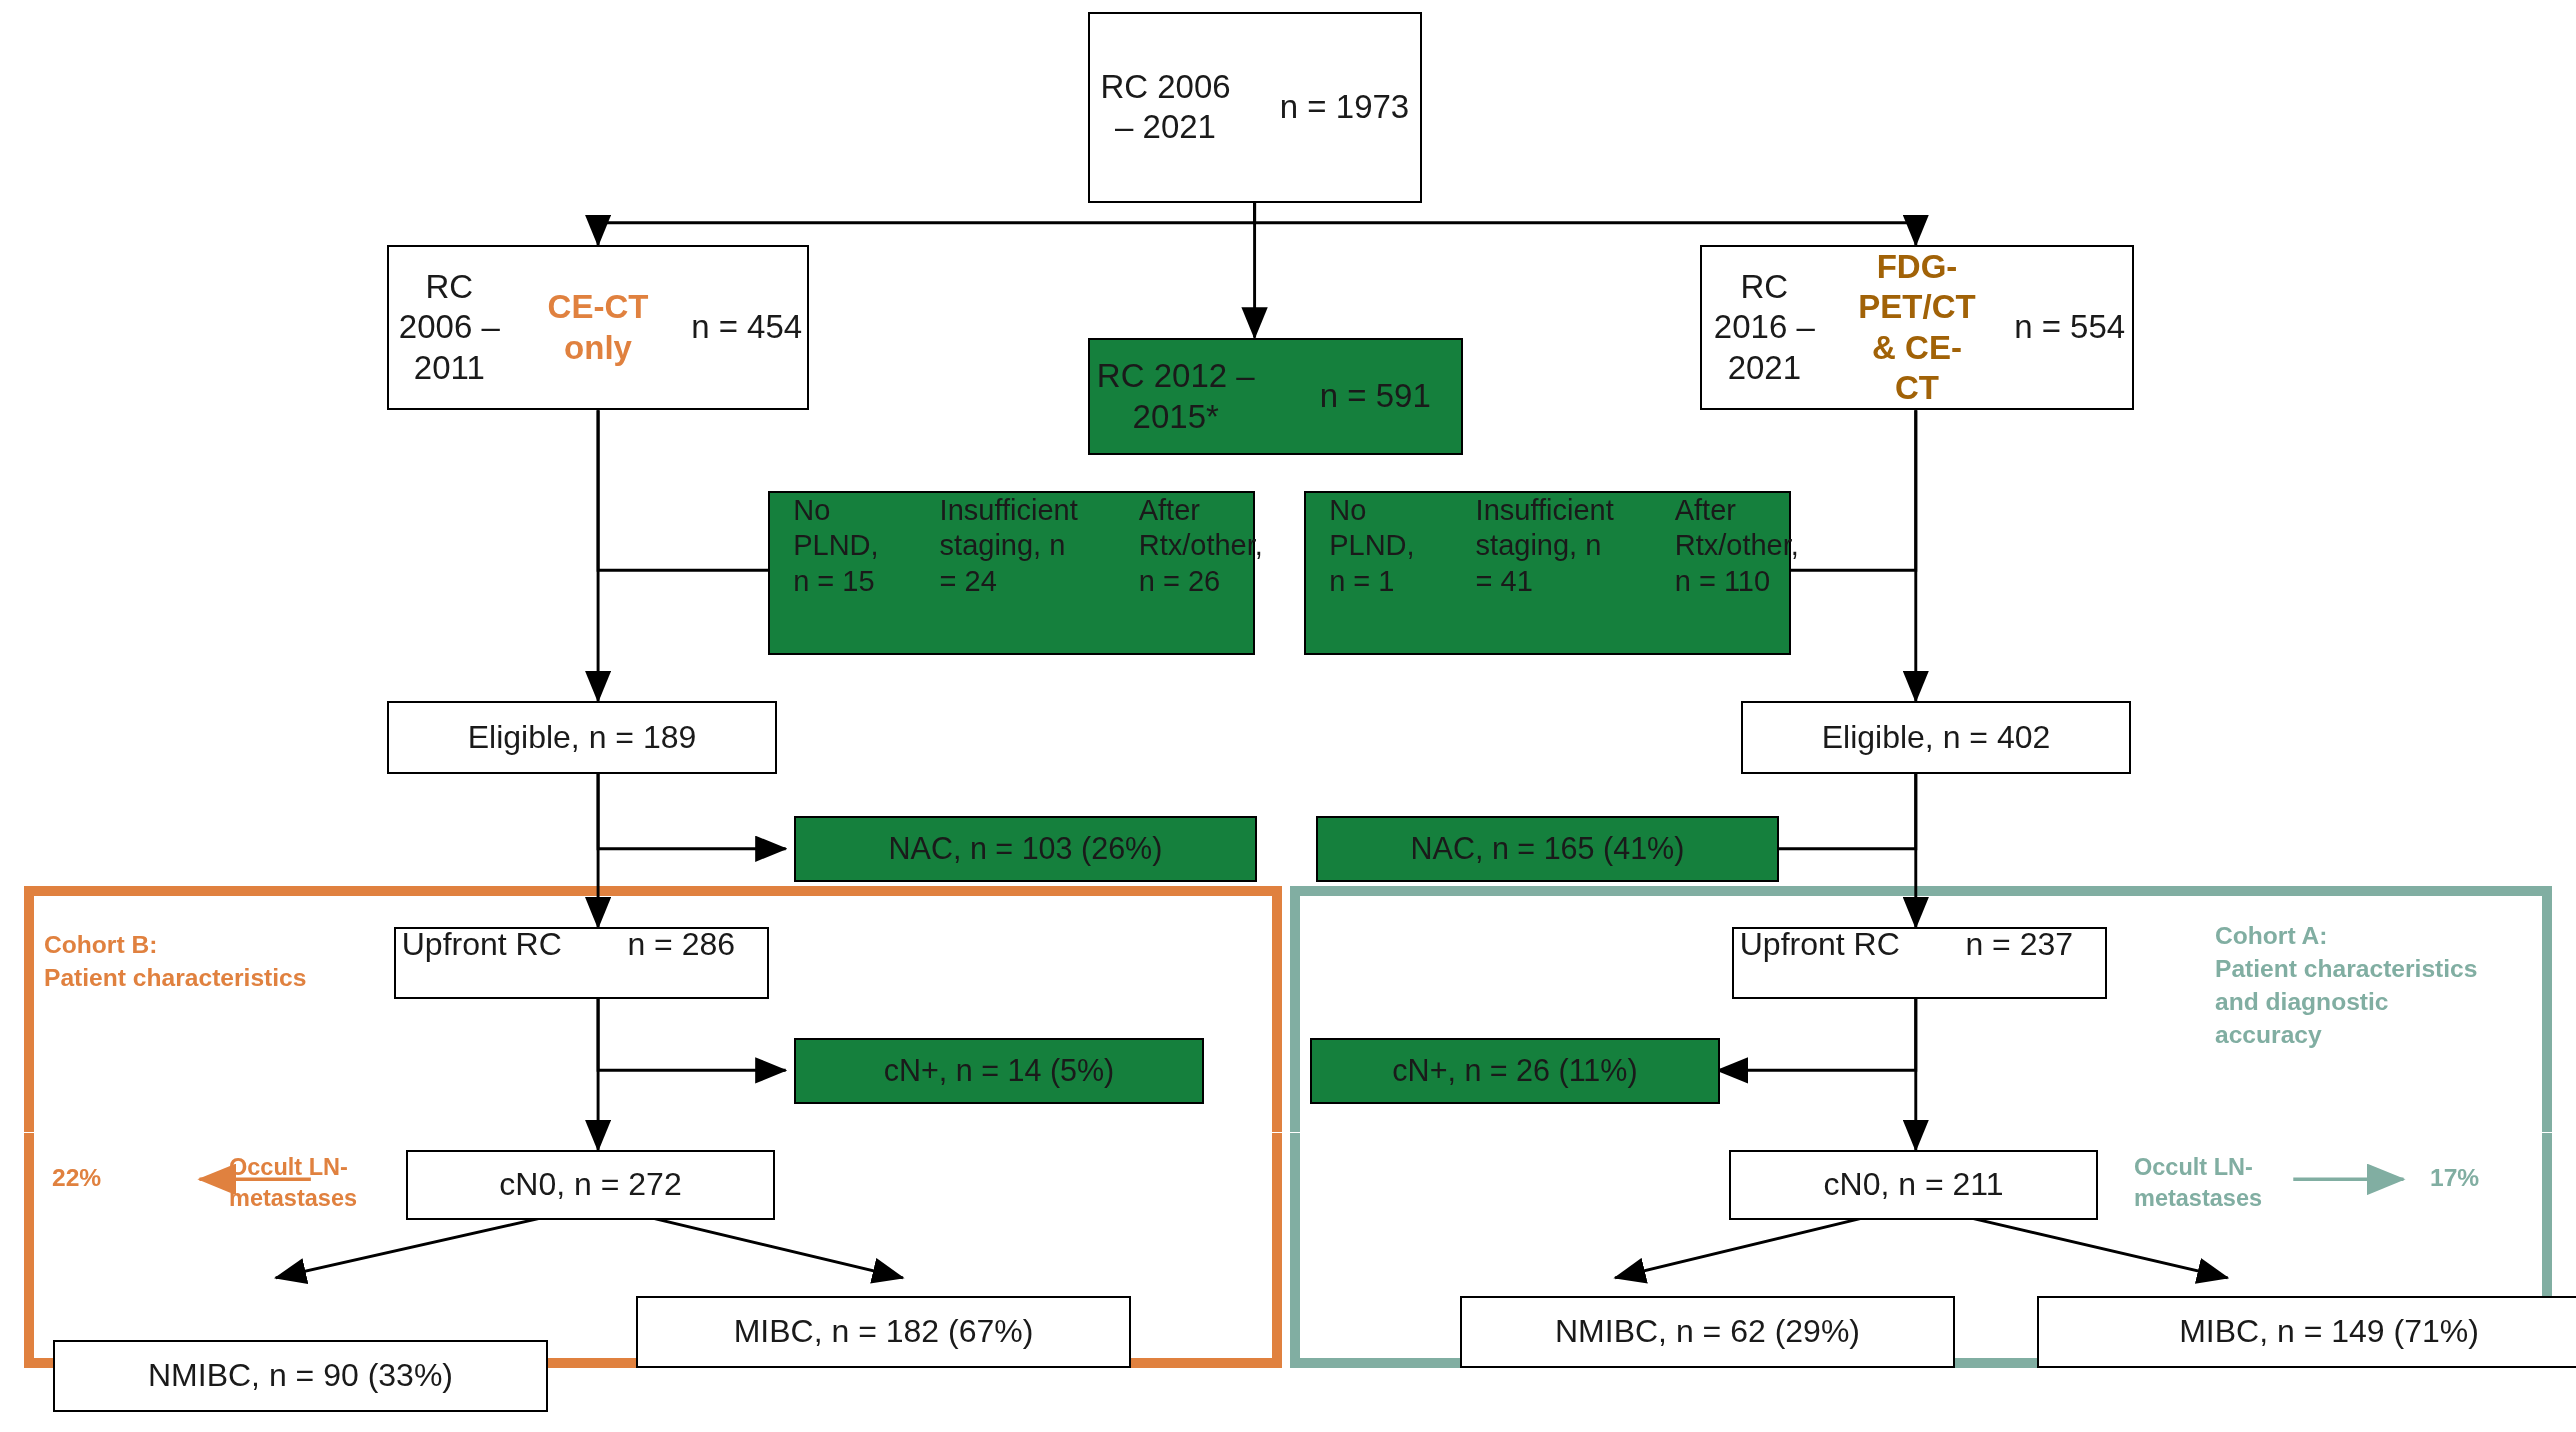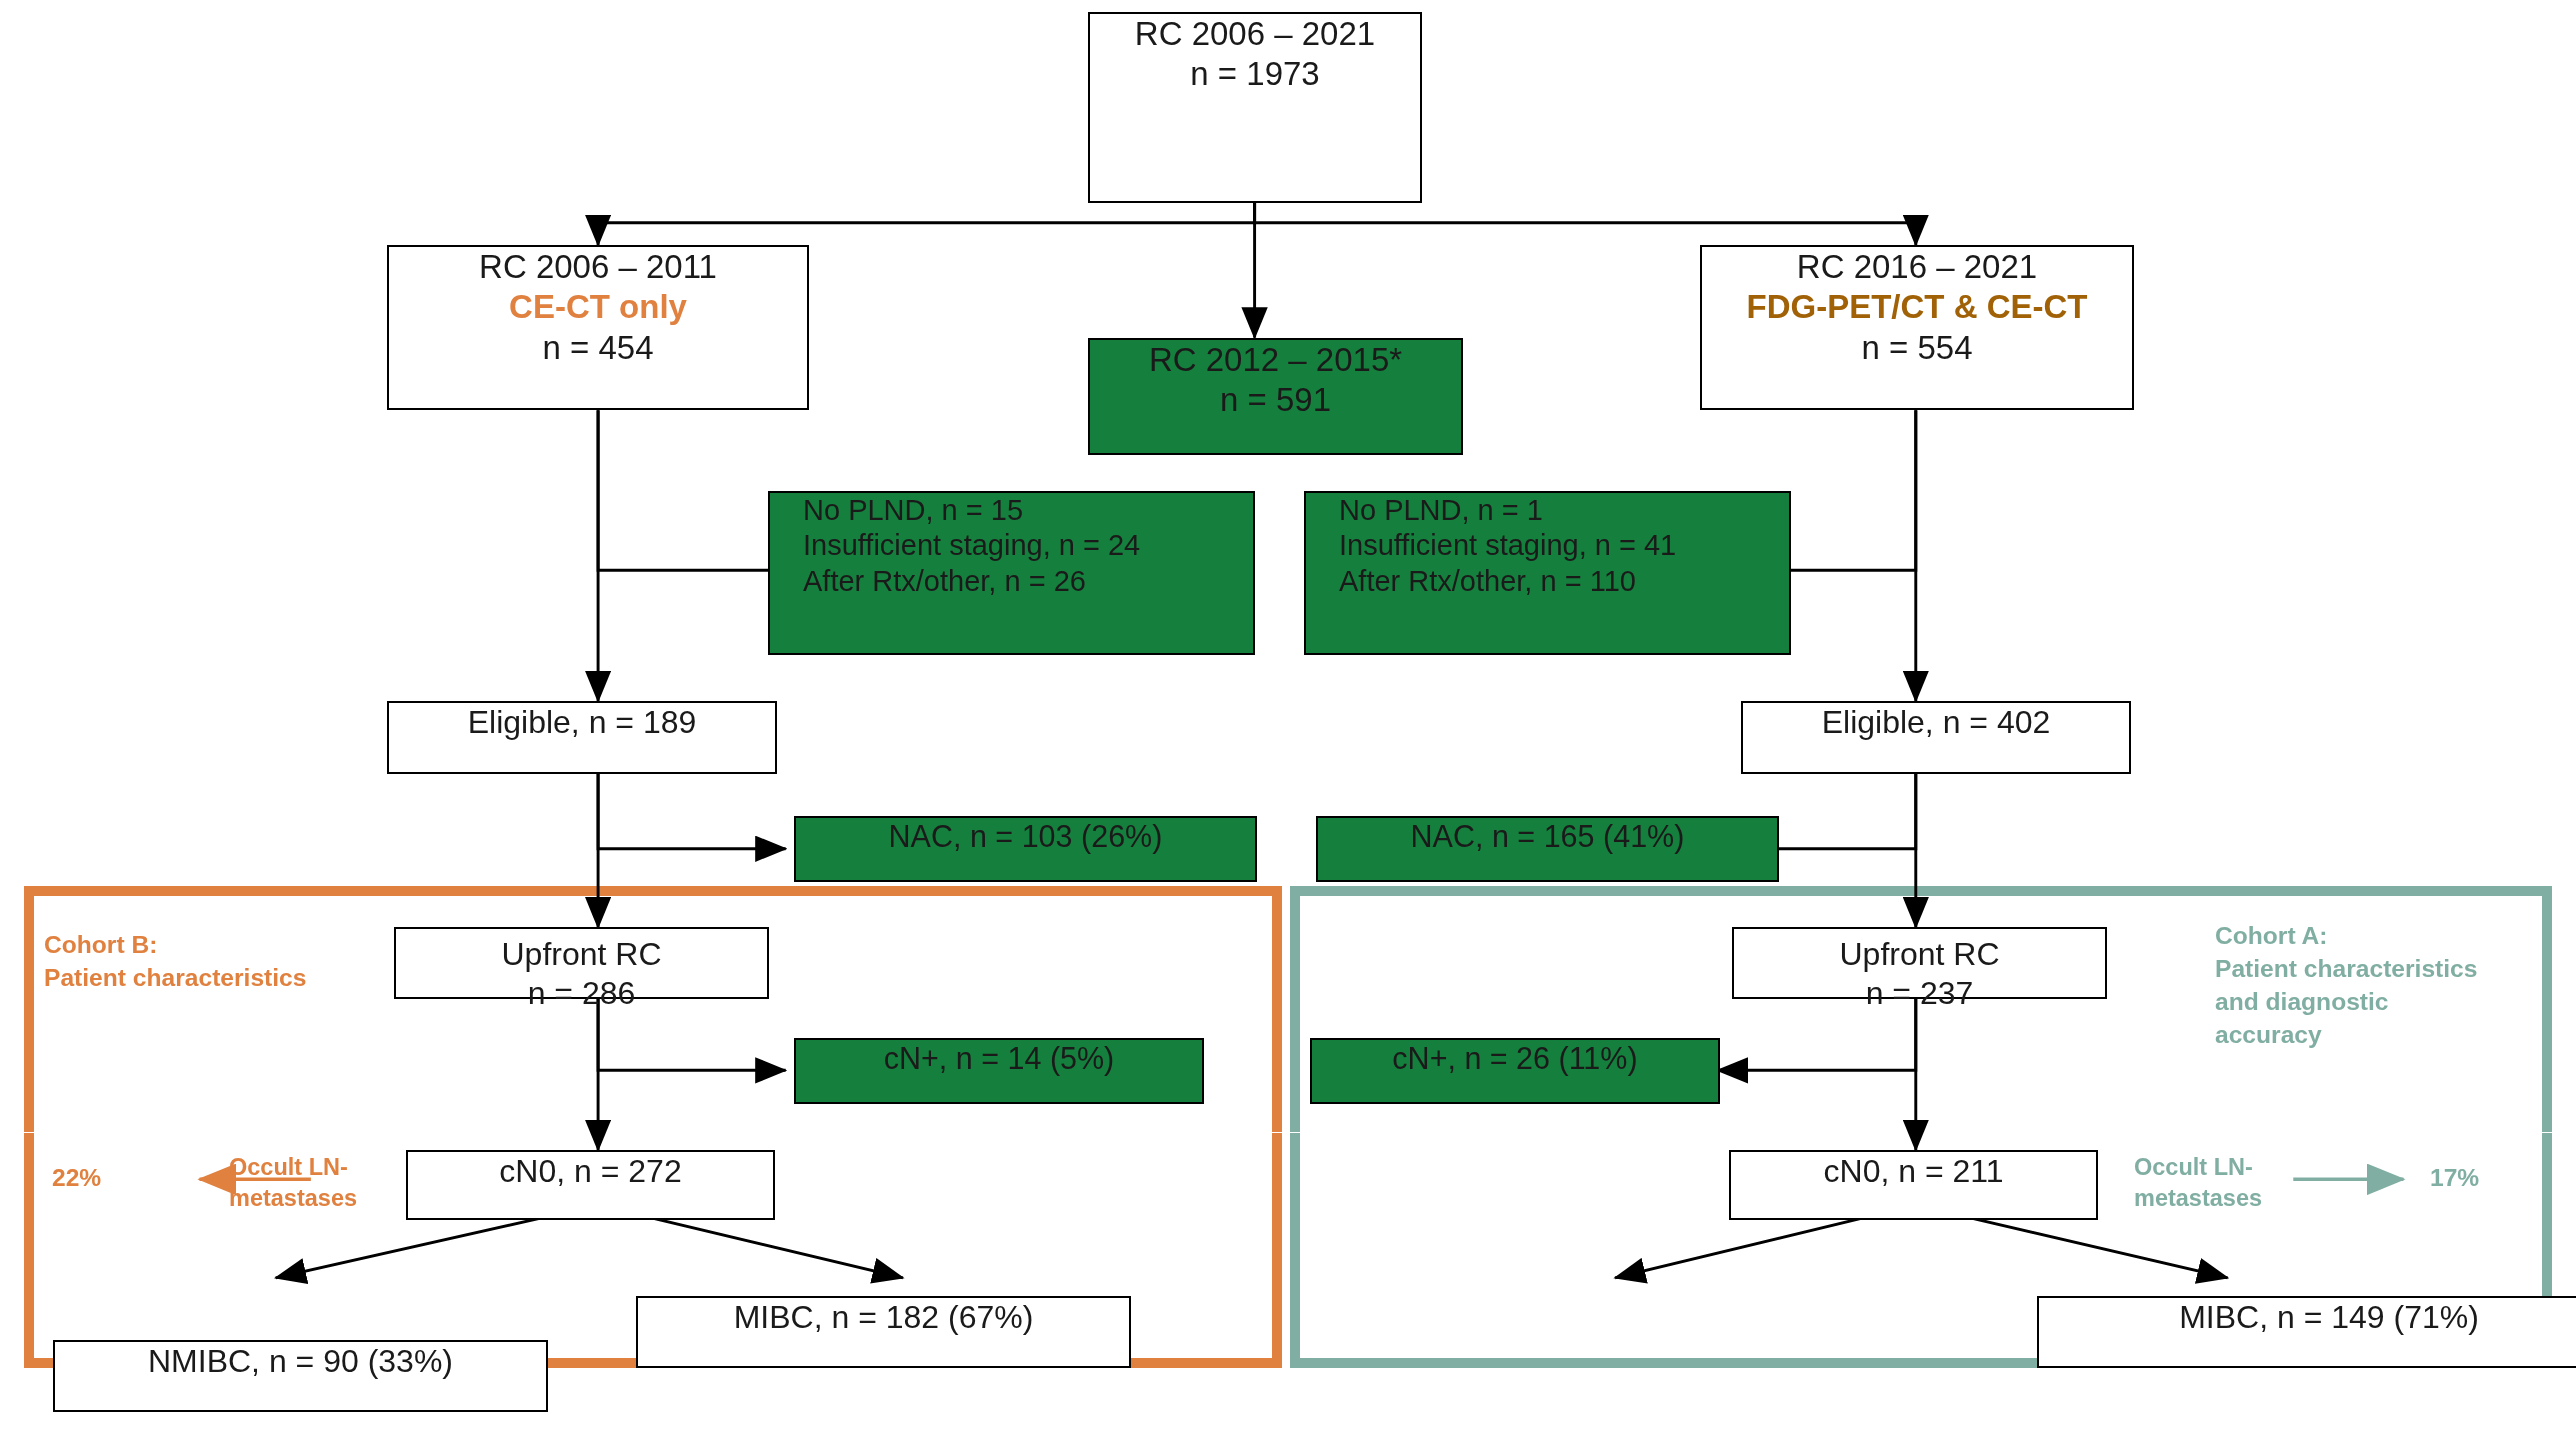--- a/index.html
+++ b/index.html
@@ -1,22 +1,22 @@
 <!DOCTYPE html>
 <html style="font-size:9.4px"><head>
 <meta charset="utf-8">
 <style>
   html,body{margin:0;padding:0;background:#ffffff;}
   body{font-family:"Liberation Sans",sans-serif;}
   #stage{position:relative;width:2576px;height:1432px;background:#fff;overflow:hidden;}
   #edges{position:absolute;left:0;top:0;width:2576px;height:1432px;pointer-events:none;}
   .cohort-frame{position:absolute;box-sizing:border-box;background:transparent;}
   .node{position:absolute;box-sizing:border-box;border:2.3px solid #000;background:#fff;
-        display:flex;flex-direction:column;align-items:center;justify-content:flex-start;
-        color:#1a1a1a;text-align:center;line-height:1.22;}
+        display:flex;align-items:center;justify-content:center;
+        color:#1a1a1a;text-align:center;line-height:1.22;gap:28px;}
   .node.gray{background:#15803d;}
   .node.left-al{align-items:flex-start;text-align:left;}
   .node .ln{display:block;width:100%;}
   .node.left-al .ln{padding-left:33px;}
   .accent-o{color:#e0813f;font-weight:bold;}
   .accent-t{color:#a16207;font-weight:bold;}
   .cohort-label{position:absolute;font-weight:bold;line-height:1.34;}
   .cohort-label.orange{color:#e0813f;}
   .cohort-label.teal{color:#81aea2;}
   .pct{position:absolute;font-weight:bold;}
@@ -170,20 +170,23 @@
   </div>
 
   <div class="node" style="left:53px;top:1340px;width:495px;height:72px;font-size:32px;">
     <span class="ln">NMIBC, n = 90 (33%)</span>
   </div>
 
   <div class="node" style="left:636px;top:1296px;width:495px;height:72px;font-size:32px;">
     <span class="ln">MIBC, n = 182 (67%)</span>
   </div>
 
+  <div class="node" style="left:1460px;top:1296px;width:495px;height:72px;font-size:32px;">
+    <span class="ln">NMIBC, n = 62 (29%)</span>
+  </div>
 
   <div class="node" style="left:2037px;top:1296px;width:584px;height:72px;font-size:32px;">
     <span class="ln">MIBC, n = 149 (71%)</span>
   </div>
 
   <div class="cohort-label orange" style="left:44px;top:929px;width:328px;font-size:24.6px;">
     <div>Cohort B:</div>
     <div>Patient characteristics</div>
   </div>
 

